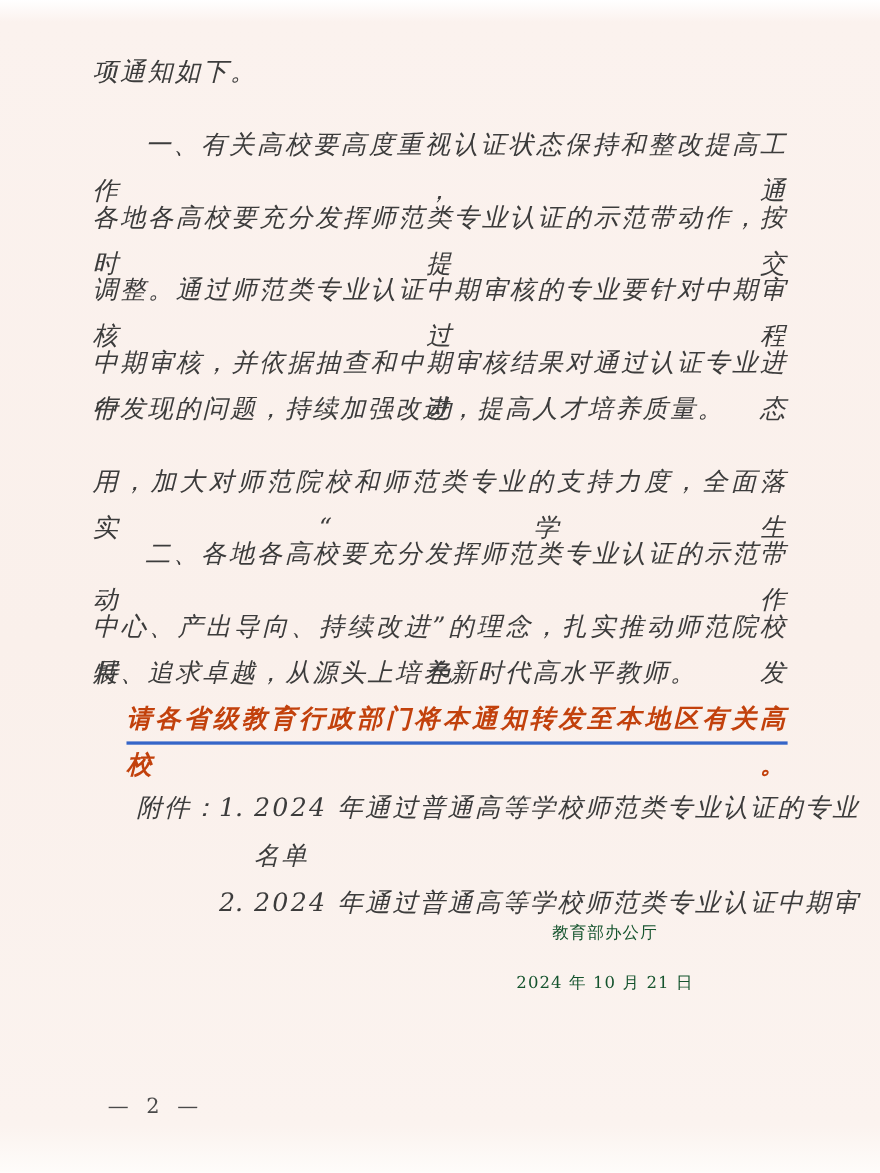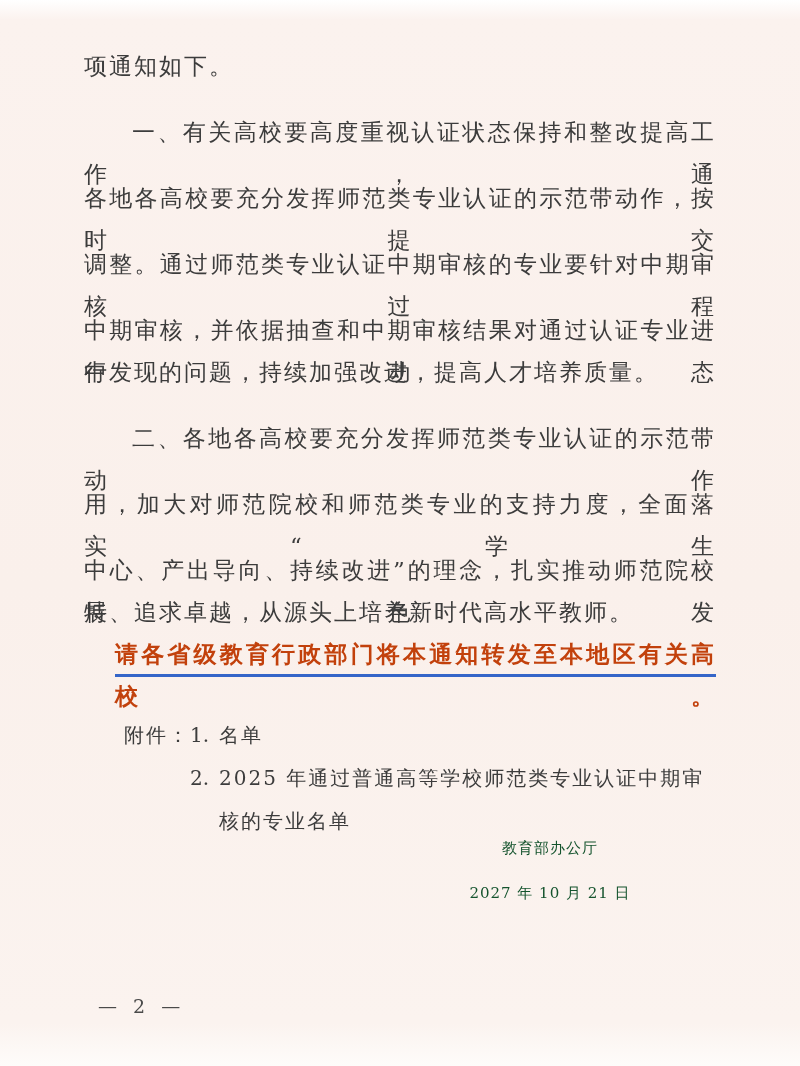--- a/index.html
+++ b/index.html
@@ -9,20 +9,21 @@
     background: linear-gradient(180deg, #ffffff 0px, #fbf2ee 20px, #faf0eb 55%, #fbf3ef 96%, #fefcfa 100%);
     position: relative;
     overflow: hidden;
   }
   .content {
     position: absolute;
     left: 84px;
     top: 45px;
     width: 632px;
     color: #3c3c3c;
+    font-style: italic;
   }
   .line {
     font-size: 23px;
     line-height: 42px;
     height: 42px;
     letter-spacing: 2px;
     white-space: nowrap;
   }
   .fill {
     white-space: normal;
@@ -39,21 +40,21 @@
     border-bottom: 3px solid #3565c8;
     white-space: normal;
     text-align: justify;
     text-align-last: justify;
     -moz-text-align-last: justify;
     height: 44px;
   }
   .attach-block {
     margin-left: 40px;
     margin-top: 37px;
-    font-size: 20px;
+    font-size: 23px;
     line-height: 43px;
     letter-spacing: 2px;
     color: #3c3c3c;
     display: flex;
     align-items: flex-start;
   }
   .attach-label { white-space: nowrap; flex: 0 0 auto; }
   .attach-items { flex: 1 1 auto; }
   .attach-item { display: flex; align-items: flex-start; }
   .attach-num { flex: 0 0 auto; margin-right: 10px; letter-spacing: 0; }
@@ -86,46 +87,46 @@
 
   <div>
     <div class="line fill indent">一、有关高校要高度重视认证状态保持和整改提高工作，通</div>
     <div class="line fill">各地各高校要充分发挥师范类专业认证的示范带动作，按时提交</div>
     <div class="line fill">调整。通过师范类专业认证中期审核的专业要针对中期审核过程</div>
     <div class="line fill">中期审核，并依据抽查和中期审核结果对通过认证专业进行动态</div>
     <div class="line">中发现的问题，持续加强改进，提高人才培养质量。</div>
   </div>
 
   <div>
+    <div class="line fill">用，加大对师范院校和师范类专业的支持力度，全面落实“学生</div>
     <div class="line fill indent">二、各地各高校要充分发挥师范类专业认证的示范带动作</div>
-    <div class="line fill">用，加大对师范院校和师范类专业的支持力度，全面落实“学生</div>
     <div class="line fill">中心、产出导向、持续改进”的理念，扎实推动师范院校特色发</div>
     <div class="line">展、追求卓越，从源头上培养新时代高水平教师。</div>
   </div>
 
   <div class="line highlight-line">请各省级教育行政部门将本通知转发至本地区有关高校。</div>
 
   <div class="attach-block">
     <span class="attach-label">附件：</span>
     <div class="attach-items">
       <div class="attach-item">
         <span class="attach-num">1.</span>
         <div class="attach-lines">
+          <div>2024 年通过普通高等学校师范类专业认证的专业</div>
           <div>名单</div>
         </div>
       </div>
       <div class="attach-item">
         <span class="attach-num">2.</span>
         <div class="attach-lines">
-          <div>2025 年通过普通高等学校师范类专业认证中期审</div>
-          <div>核的专业名单</div>
+          <div>2024 年通过普通高等学校师范类专业认证中期审</div>
         </div>
       </div>
     </div>
   </div>
 </div>
 
 <div class="signature">
   <div>教育部办公厅</div>
-  <div>2027 年 10 月 21 日</div>
+  <div>2024 年 10 月 21 日</div>
 </div>
 
 <div class="page-number">— 2 —</div>
 
 </body></html>

